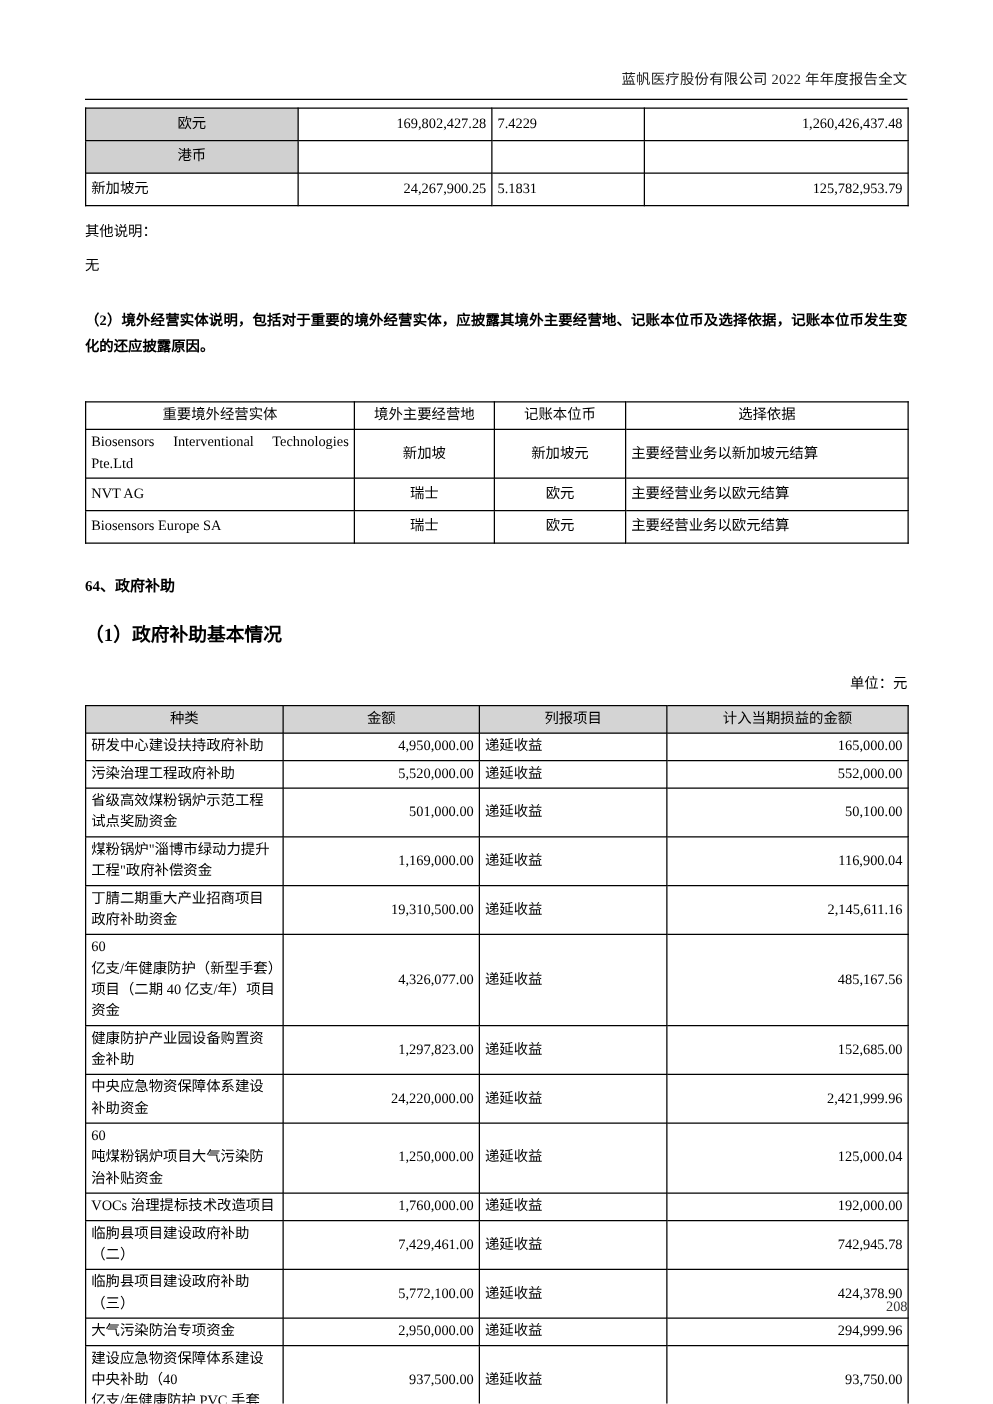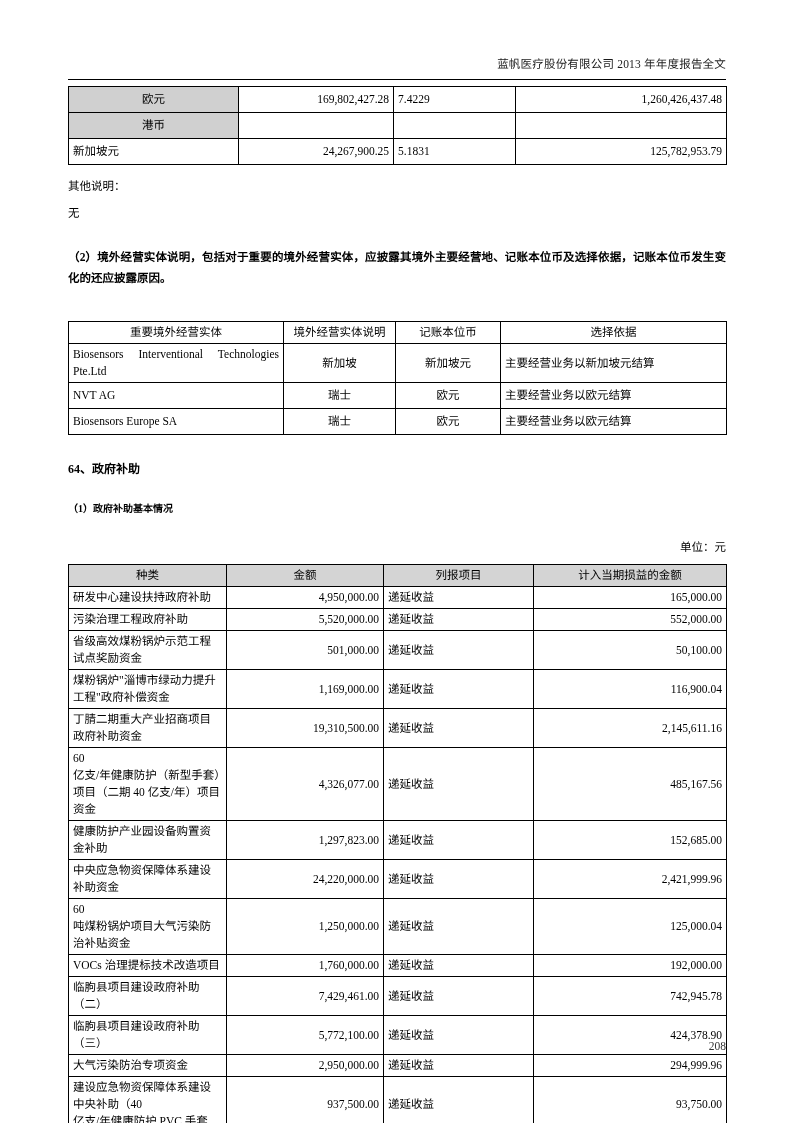--- a/index.html
+++ b/index.html
@@ -107,21 +107,21 @@
     margin: 0;
     text-align: justify;
   }
   .section-title {
     font-size: 12px;
     line-height: 20px;
     font-weight: bold;
     margin: 0;
   }
   .sub-title {
-    font-size: 10px;
+    font-size: 15px;
     line-height: 20px;
     font-weight: bold;
     margin: 0;
   }
   .unit-line {
     font-size: 11.5px;
     line-height: 17px;
     text-align: right;
     margin: 0;
   }
@@ -160,21 +160,21 @@
   .cw-sub-3 { width: 150px; }
   .cw-sub-4 { width: 193px; }
   .linebreak-row { line-height: 18px; }
 </style>
 </head>
 <body>
 
 <div class="page">
 
   <div class="doc-header">
-    <span class="header-text">蓝帆医疗股份有限公司 2013 年年度报告全文</span>
+    <span class="header-text">蓝帆医疗股份有限公司 2022 年年度报告全文</span>
     <div class="header-rule"></div>
   </div>
 
   <div class="content">
 
     <table class="doc-table">
       <colgroup>
         <col class="cw-cur-1">
           <col class="cw-cur-2">
           <col class="cw-cur-3">
@@ -220,21 +220,21 @@
     <table class="doc-table">
       <colgroup>
         <col class="cw-ent-1">
           <col class="cw-ent-2">
           <col class="cw-ent-3">
           <col class="cw-ent-4">
       </colgroup>
       <thead>
         <tr>
           <th class="c">重要境外经营实体</th>
-          <th class="c">境外经营实体说明</th>
+          <th class="c">境外主要经营地</th>
           <th class="c">记账本位币</th>
           <th class="c">选择依据</th>
         </tr>
       </thead>
       <tbody>
         <tr>
           <td class="justify">Biosensors Interventional Technologies Pte.Ltd</td>
           <td class="c">新加坡</td>
           <td class="c">新加坡元</td>
           <td class="l">主要经营业务以新加坡元结算</td>

